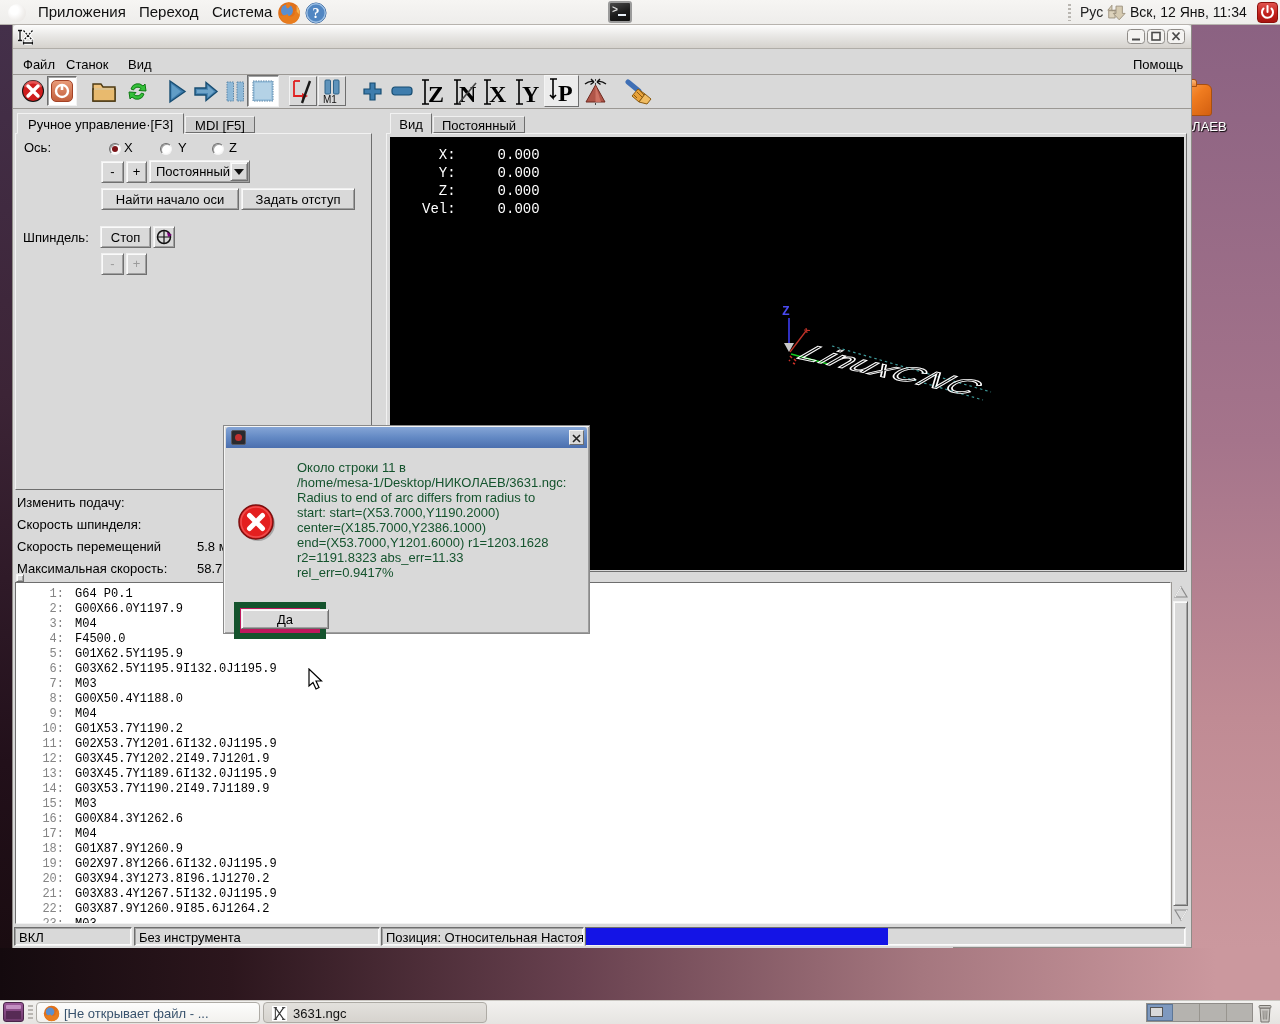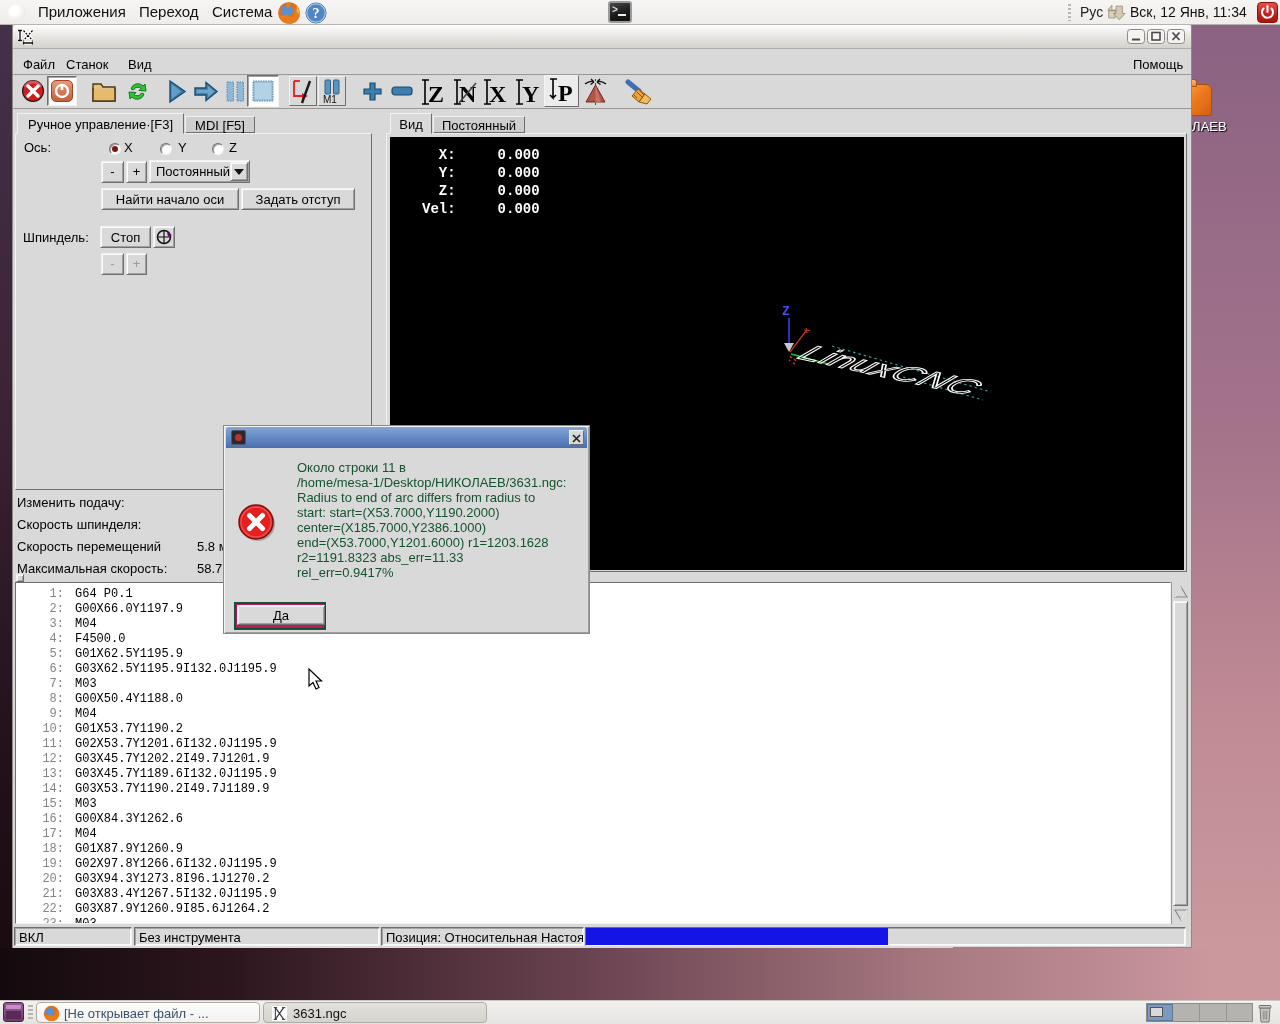--- a/index.html
+++ b/index.html
@@ -253,21 +253,21 @@
       </svg>
     </div>
     <div class="abs tkbtn" style="left:88px;top:228px;width:23px;height:22px;padding-top:2px;color:#9b9b9b">-</div>
     <div class="abs tkbtn" style="left:113px;top:228px;width:21px;height:22px;padding-top:2px;color:#9b9b9b">+</div>
   </div>
 
   <div class="abs" style="left:373px;top:108px;width:801px;height:439px;background:#d9d9d9;border:1px solid;border-color:#f2f2f2 #6e6e6e #6e6e6e #f2f2f2"></div>
   <div class="abs" style="left:377px;top:88px;width:42px;height:21px;background:#d9d9d9;border:1px solid;border-color:#f2f2f2 #6e6e6e transparent #f2f2f2;font-size:13px;text-align:center;padding-top:3px;z-index:2">Вид</div>
   <div class="abs" style="left:420px;top:91px;width:92px;height:17px;background:#cecece;border:1px solid;border-color:#f0f0f0 #6e6e6e #6e6e6e #f0f0f0;font-size:13px;text-align:center;padding-top:1px">Постоянный</div>
   <div id="canvaswrap" class="abs" style="left:377px;top:112px;width:794px;height:433px;background:#000">
-    <pre style="position:absolute;left:32px;top:9px;font-size:14px;line-height:18px;font-weight:bold;color:#fff">  X:     0.000
+    <pre style="position:absolute;left:32px;top:9px;font-size:14px;line-height:18px;font-weight:normal;color:#fff">  X:     0.000
   Y:     0.000
   Z:     0.000
 Vel:     0.000</pre>
     <svg class="abs" style="left:0;top:0" width="794" height="433" viewBox="0 0 794 433">
       <text x="392" y="178" font-size="13" fill="#4a4af0" font-family="Liberation Mono,monospace" font-weight="bold">Z</text>
       <line x1="399" y1="181" x2="399" y2="206" stroke="#3c3cf0" stroke-width="1.6"></line>
       <path d="M394 206 L404 206 L399 215 Z" fill="#c8c8c8"></path>
       <line x1="400" y1="215" x2="416" y2="194" stroke="#c03228" stroke-width="1.3"></line>
       <path d="M414 193 L420 193.5 M416 191 L417 196" stroke="#c03228" stroke-width="1.2"></path>
       <path d="M400 219 L402 221 M404 222 L406 224 M399 223 L400 224 M403 226 L405 227" stroke="#d03028" stroke-width="1.5"></path>
@@ -347,21 +347,21 @@
         </svg></div>
   </div>
 
   <svg class="abs" style="left:236px-0;left:13px;top:77px" width="40" height="40" viewBox="0 0 40 40">
     <circle cx="21" cy="21" r="17" fill="#909090" opacity=".7"></circle>
     <circle cx="19" cy="19" r="17" fill="#e41f1f" stroke="#7d0f0f" stroke-width="1.5"></circle>
     <circle cx="19" cy="19" r="15" fill="none" stroke="#f56a6a" stroke-width="1.5" opacity=".6"></circle>
     <path d="M12.5 12.5 L25.5 25.5 M25.5 12.5 L12.5 25.5" stroke="#fff" stroke-width="5" stroke-linecap="round"></path>
   </svg>
   <div class="abs" style="left:73px;top:34px;width:285px;font-size:13px;line-height:15px;color:#14532d">Около строки 11 в<br>/home/mesa-1/Desktop/НИКОЛАЕВ/3631.ngc:<br>Radius to end of arc differs from radius to<br>start: start=(X53.7000,Y1190.2000)<br>center=(X185.7000,Y2386.1000)<br>end=(X53.7000,Y1201.6000) r1=1203.1628<br>r2=1191.8323 abs_err=11.33<br>rel_err=0.9417%</div>
-  <div class="abs" style="left:10px;top:176px;width:92px;height:28px;border:2px solid #14532d;background:#be185d">
+  <div class="abs" style="left:10px;top:176px;width:92px;height:37px;border:6px solid #14532d;background:#be185d">
     <div class="abs tkbtn" style="left:1px;top:1px;width:88px;height:20px;padding-top:2px;font-size:13px">Да</div>
   </div>
 </div>
 
 <div id="taskbar" class="abs" style="left:0;top:1000px;width:1280px;height:24px;background:linear-gradient(#f2f1ef,#e6e4e1);border-top:1px solid #cac7c2">
   <div class="abs" style="left:3px;top:1px;width:21px;height:20px;background:linear-gradient(#9a5898,#6e3a6c);border:1px solid #4a2449;border-radius:3px">
     <div class="abs" style="left:2px;top:2px;width:15px;height:4px;background:#c390c2;border-radius:1px"></div>
     <div class="abs" style="left:2px;top:8px;width:15px;height:8px;background:#572b55"></div>
   </div>
   <div class="abs" style="left:28px;top:4px;width:5px;height:15px;background:repeating-linear-gradient(#b9b6b1 0 2px,transparent 2px 4px)"></div>

